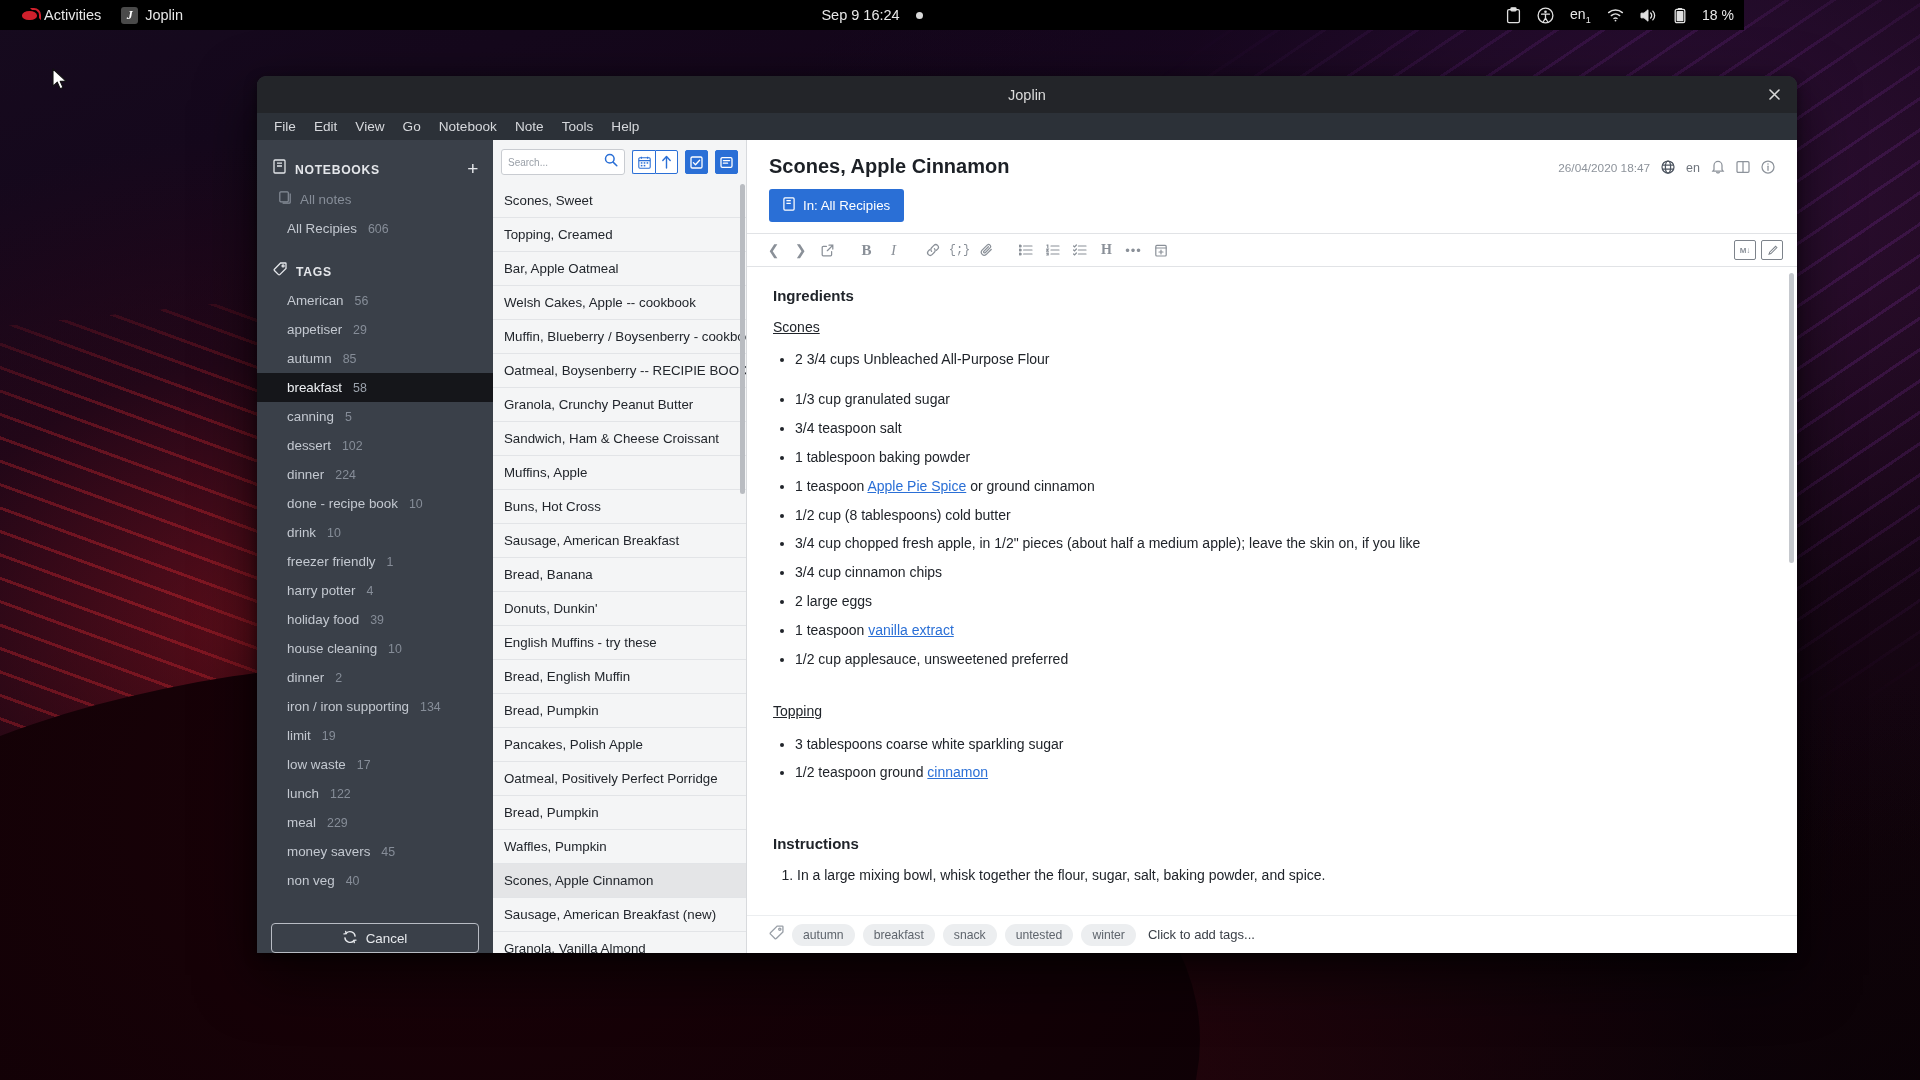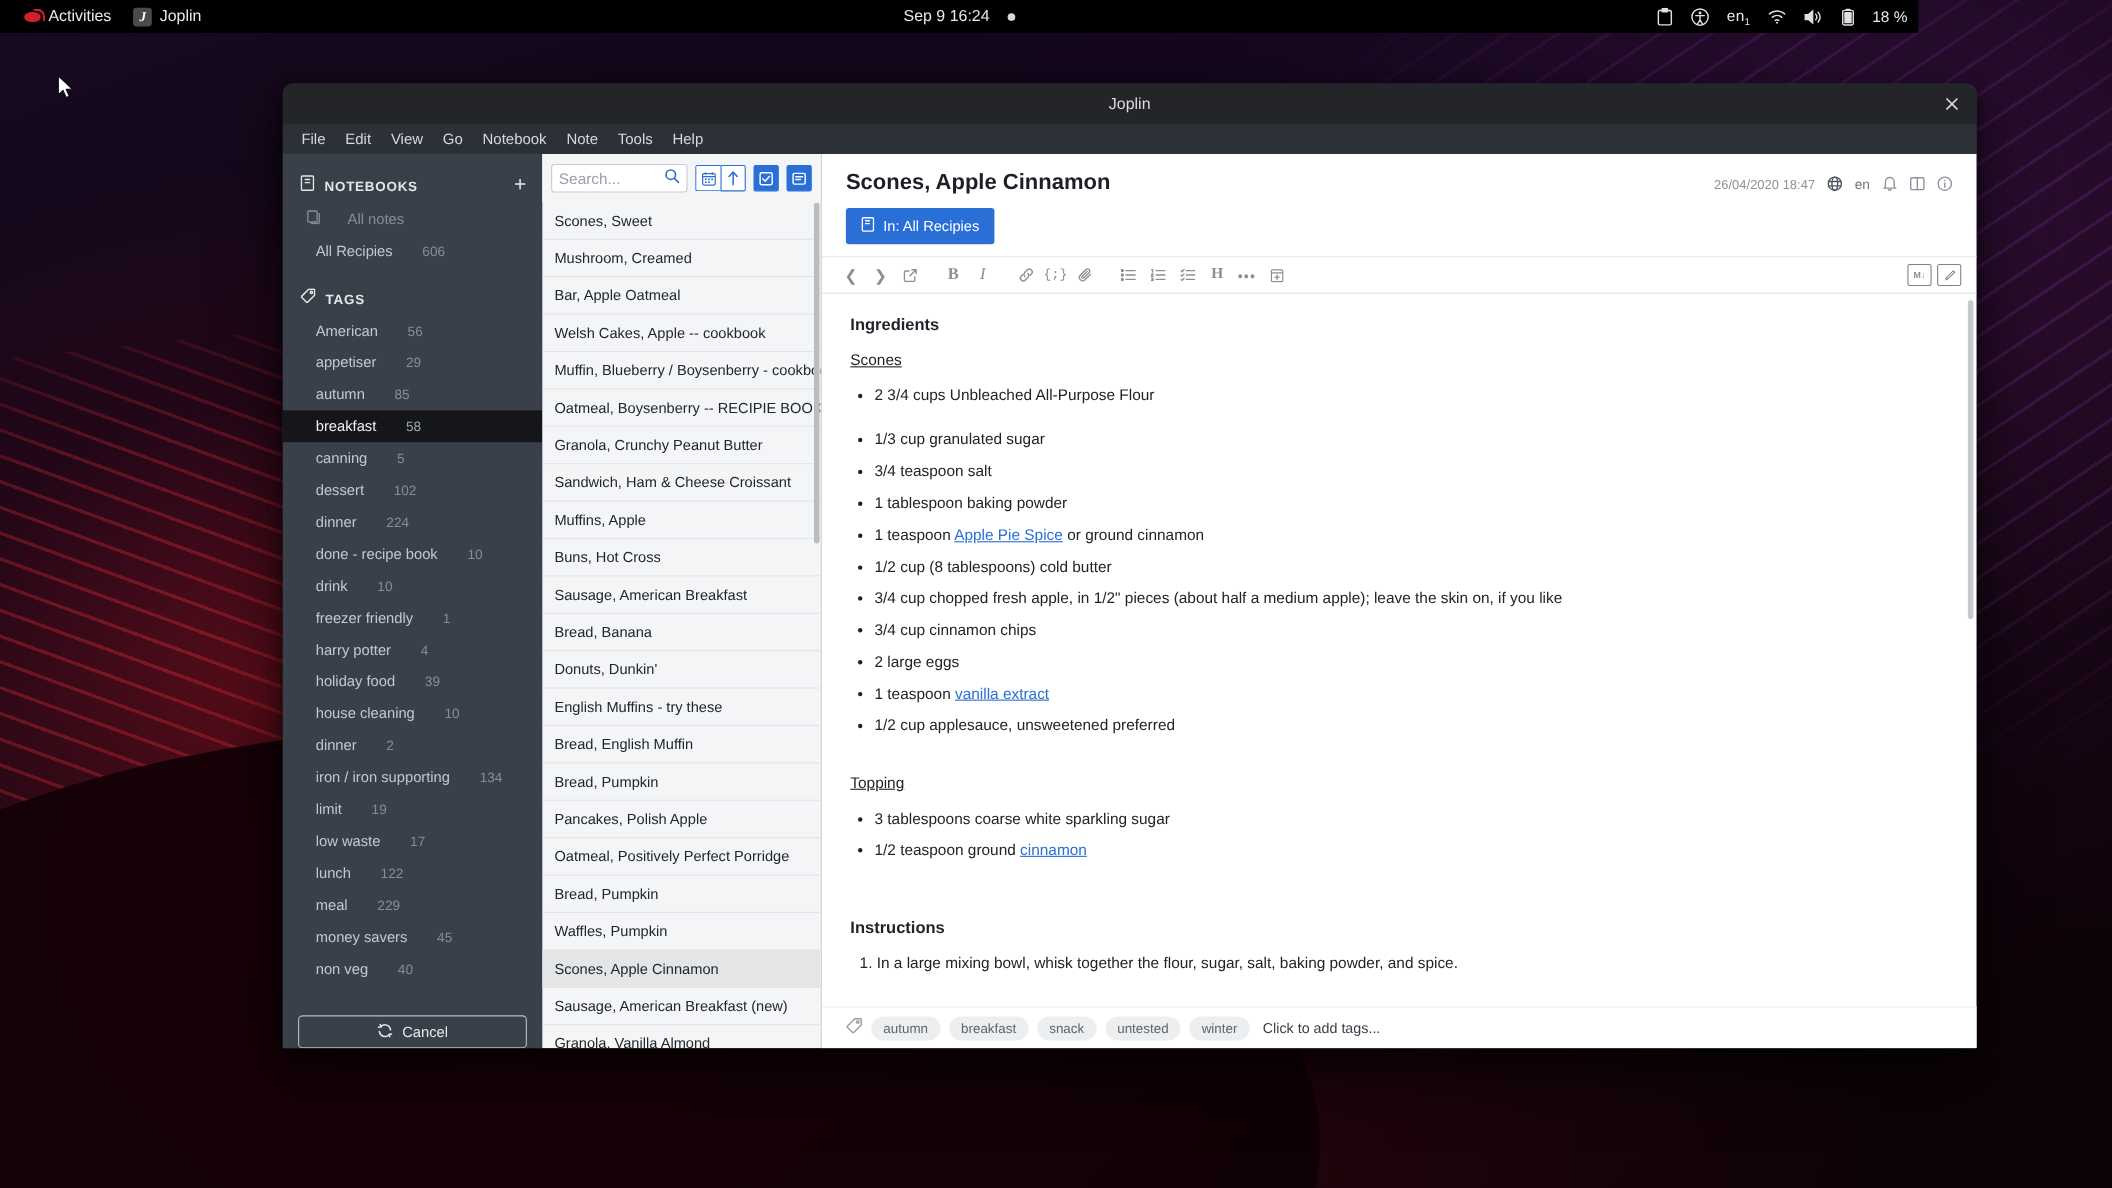--- a/index.html
+++ b/index.html
@@ -151,21 +151,21 @@
     display: flex; align-items: flex-end; gap: 9px;
     padding: 7px 10px 7px 16px;
     color: #e4e6ea; font-size: 12.2px; font-weight: bold; letter-spacing: .7px;
     position: relative;
   }
   .sb-header .plus {
     position: absolute; right: 14px; top: 50%; transform: translateY(-50%);
     font-size: 19px; color: #e4e6ea; line-height: 1; cursor: pointer; font-weight: normal;
   }
   .sb-row {
-    display: flex; align-items: center; gap: 24px;
+    display: flex; align-items: center; gap: 8px;
     padding: 7px 10px 7px 30px;
     font-size: 13.4px; color: #c3c8d0; cursor: pointer;
   }
   .sb-row.dim { color: #868d98; }
   .sb-row.indent-icon { padding-left: 22px; }
   .sb-row.selected { background: #15161a; color: #eef0f3; }
   .sb-count { color: #868d98; font-size: 12.4px; margin-left: 3px; }
   .sb-row.selected .sb-count { color: #9ca3ad; }
   .sb-spacer { height: 12px; }
   #sidebar-footer {
@@ -194,21 +194,21 @@
     background: #f4f5f6;
   }
   #search-box {
     flex: 1 1 auto; height: 26px;
     border: 1px solid #c9ccd1; border-radius: 3px; background: #fff;
     display: flex; align-items: center; padding: 0 6px;
     min-width: 0;
   }
   #search-input {
     flex: 1 1 auto; border: 0; outline: 0; background: transparent;
-    font-size: 14px; color: #000000; font-family: "Liberation Sans", sans-serif;
+    font-size: 10px; color: #000000; font-family: "Liberation Sans", sans-serif;
     min-width: 0;
   }
   #search-input::placeholder { color: #9aa0a8; }
   .nl-btn {
     width: 23px; height: 24px; border: 1px solid #2a6fd6; border-radius: 2px;
     background: #fff; color: #2a6fd6;
     display: flex; align-items: center; justify-content: center; cursor: pointer;
     flex: 0 0 auto;
   }
   .nl-btn.filled { background: #2a6fd6; color: #fff; }
@@ -583,21 +583,21 @@
         </div>
         <div class="nl-btn filled">
           <svg width="13" height="13" viewBox="0 0 13 13" fill="none" stroke="#fff" stroke-width="1.3">
             <rect x="1" y="1.6" width="11" height="9.8" rx="1.3"></rect>
             <path d="M3.4 4.6 h6.2 M3.4 7.2 h4.2" stroke-linecap="round"></path>
           </svg>
         </div>
       </div>
       <div id="notelist-items">
         <div class="nl-item">Scones, Sweet</div>
-          <div class="nl-item">Mushroom, Creamed</div>
+          <div class="nl-item">Topping, Creamed</div>
           <div class="nl-item">Bar, Apple Oatmeal</div>
           <div class="nl-item">Welsh Cakes, Apple -- cookbook</div>
           <div class="nl-item">Muffin, Blueberry / Boysenberry - cookbook</div>
           <div class="nl-item">Oatmeal, Boysenberry -- RECIPIE BOOK</div>
           <div class="nl-item">Granola, Crunchy Peanut Butter</div>
           <div class="nl-item">Sandwich, Ham &amp; Cheese Croissant</div>
           <div class="nl-item">Muffins, Apple</div>
           <div class="nl-item">Buns, Hot Cross</div>
           <div class="nl-item">Sausage, American Breakfast</div>
           <div class="nl-item">Bread, Banana</div>

